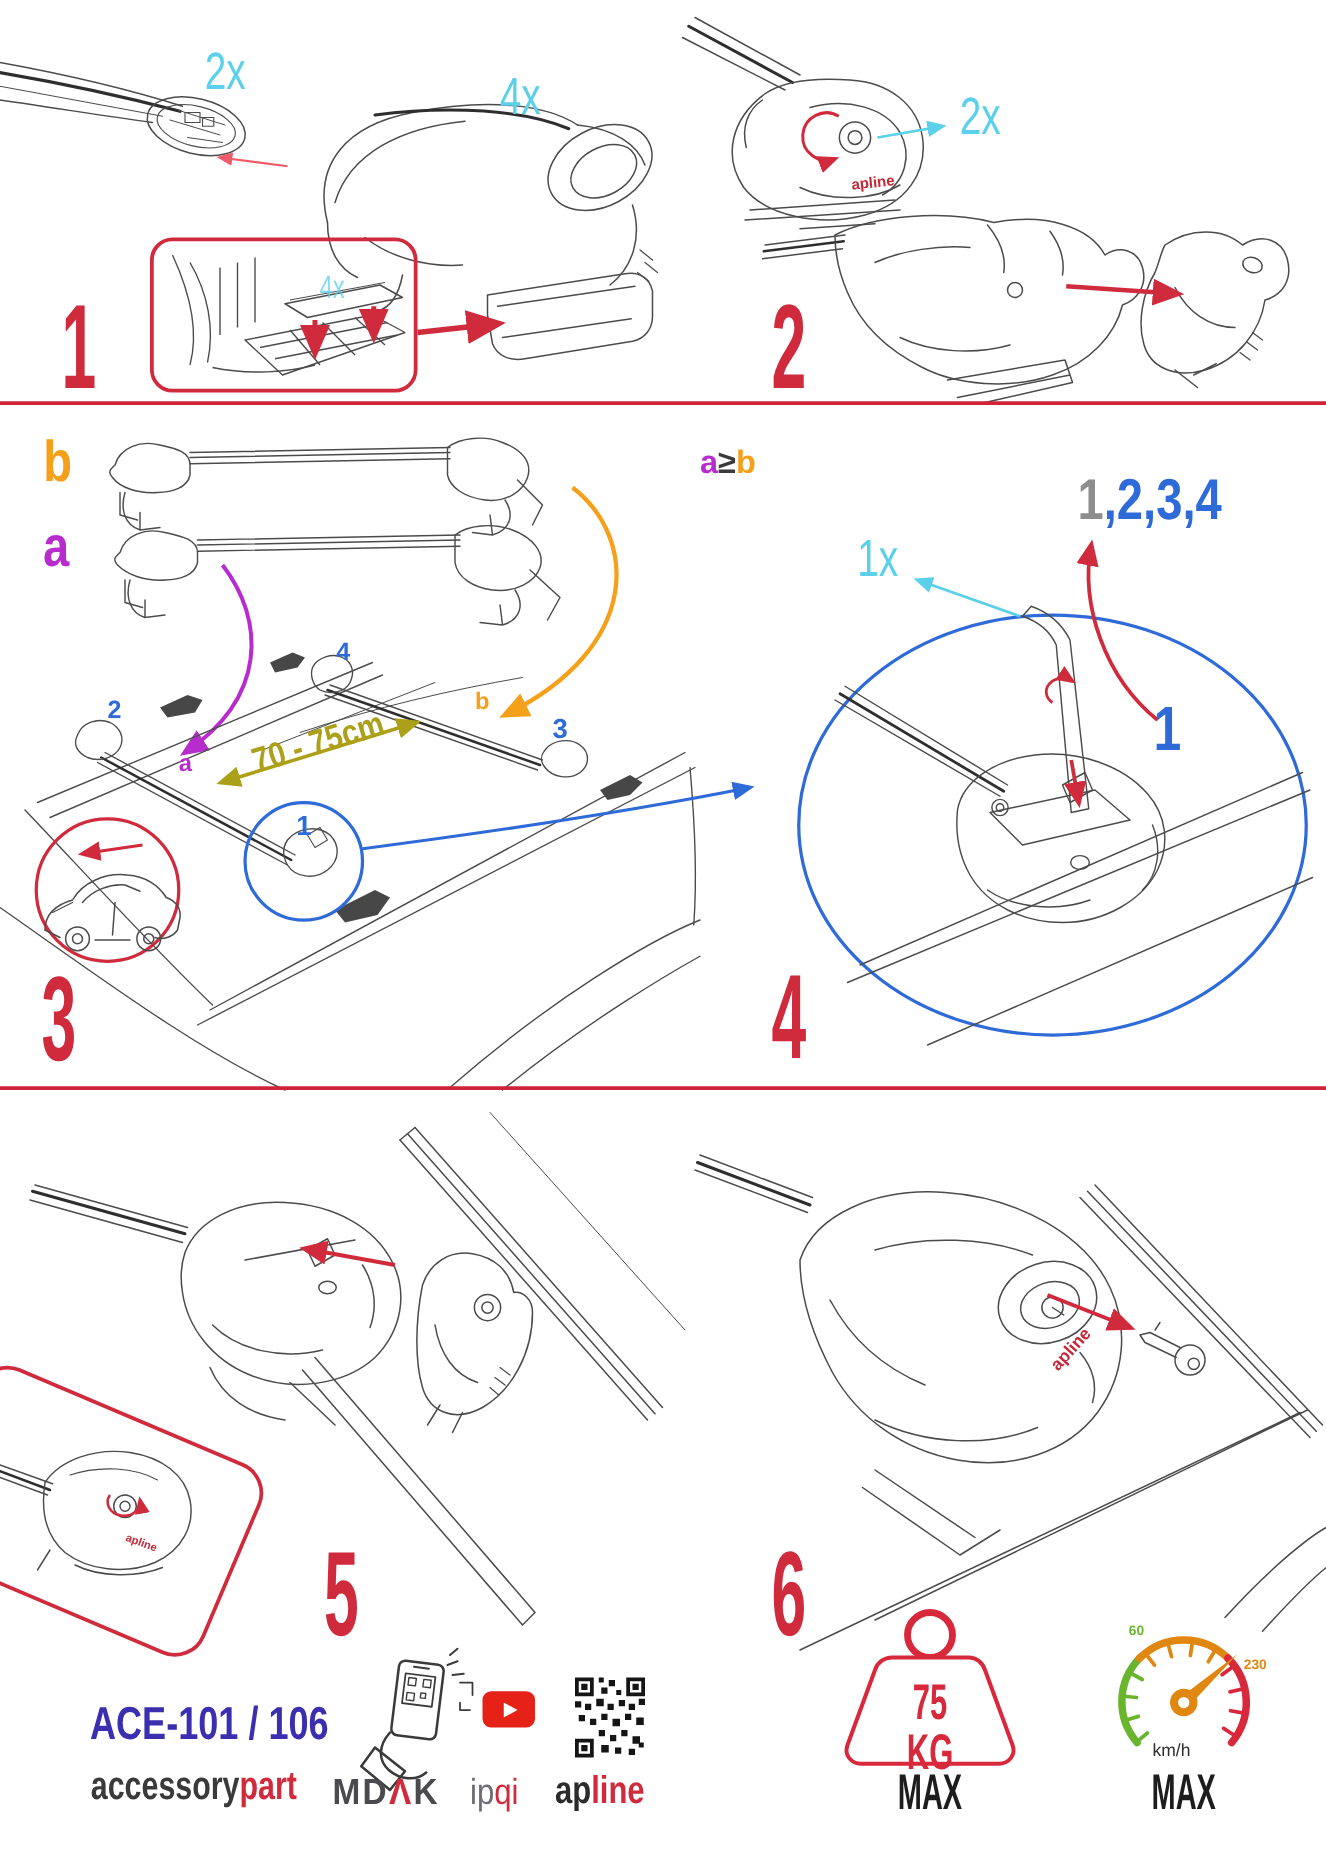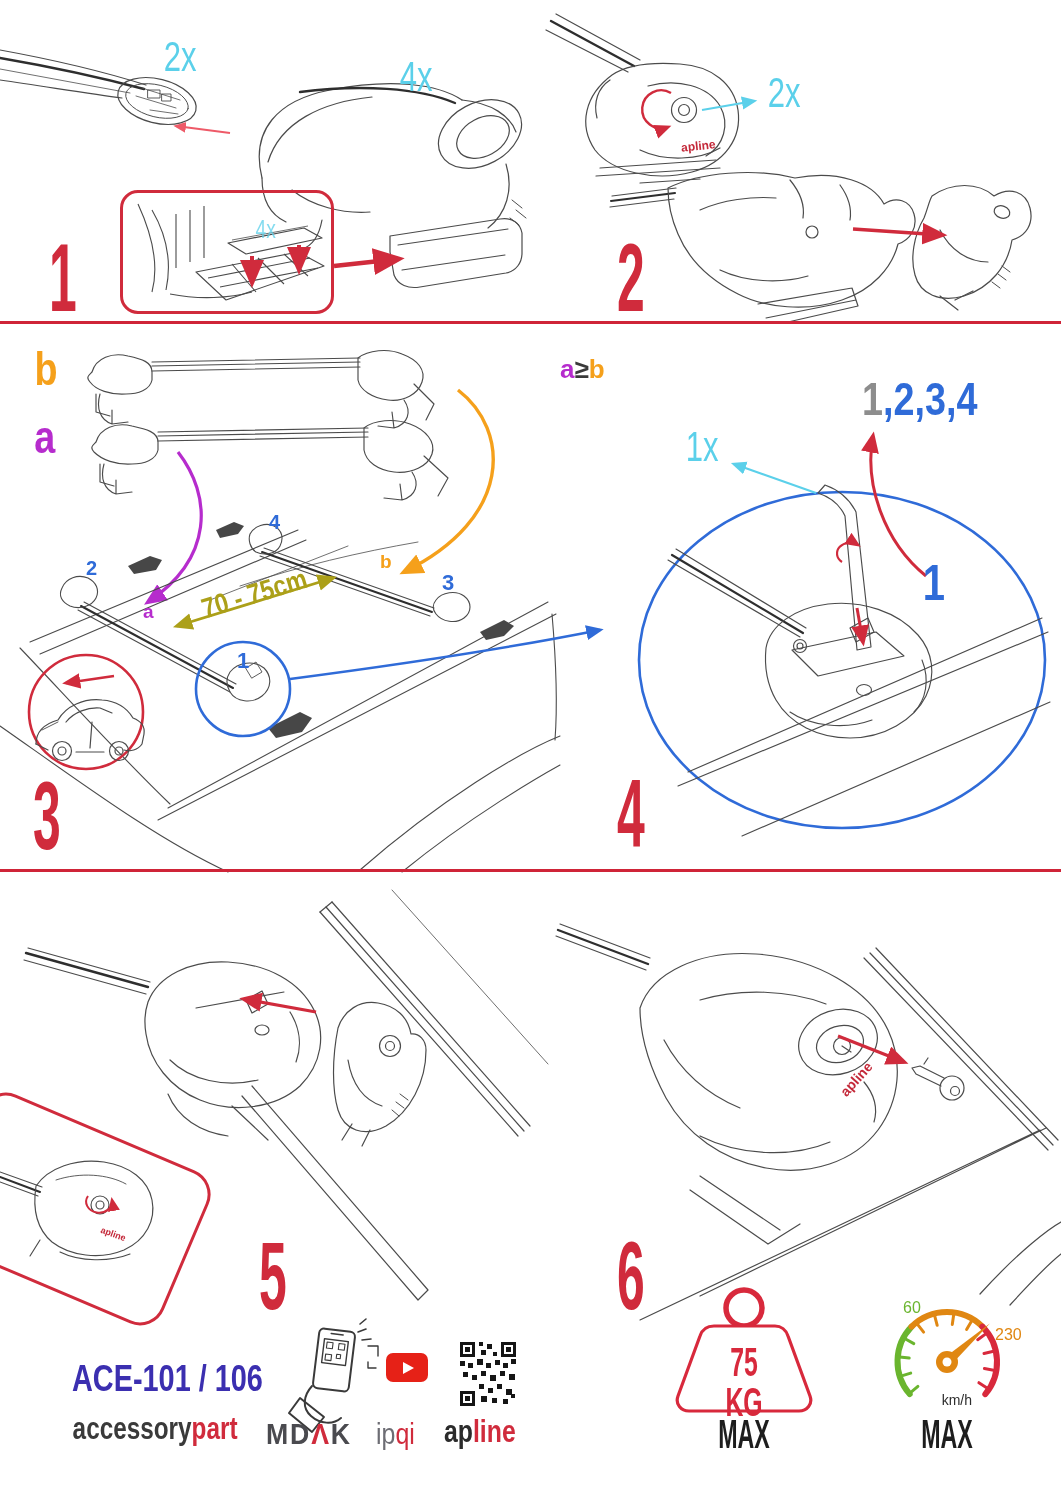--- a/index.html
+++ b/index.html
@@ -37,22 +37,22 @@
   .ipqi{position:absolute;left:376px;top:1420px;font-size:29px;font-weight:500;color:#6d6d74;
         line-height:1;transform:scaleX(.86);transform-origin:left center;}
   .apline{position:absolute;left:444px;top:1416px;font-size:31px;font-weight:600;color:#2b2b2b;
           line-height:1;transform:scaleX(.8);transform-origin:left center;}
   .red{color:#d02b3c;} .orange{color:#f5a01b;} .magenta{color:#b62ccd;} .blue{color:#2f6bd8;}
   .gray{color:#8d8d8d;} .dark{color:#3a3a3a;}
   .weightval{position:absolute;left:688px;top:1342px;width:112px;text-align:center;color:#d8293c;
              font-size:40px;font-weight:bold;line-height:1;transform:scaleX(.62);transform-origin:center;}
   .maxlabel{position:absolute;text-align:center;color:#1d1d1d;font-size:40px;font-weight:bold;
             line-height:1;transform:scaleX(.58);transform-origin:center;}
-  .speedtick{position:absolute;font-size:16px;font-weight:normal;line-height:1;}
-  .kmh{position:absolute;left:922px;top:1393px;width:50px;text-align:right;color:#2d2d2d;
+  .speedtick{position:absolute;font-size:11px;font-weight:bold;line-height:1;}
+  .kmh{position:absolute;left:922px;top:1393px;width:50px;text-align:left;color:#2d2d2d;
        font-size:14px;line-height:1;}
   
   .inset1{position:absolute;left:120px;top:190px;width:208px;height:118px;border:3px solid #d02b3c;
           border-radius:18px;}
   .inset5{position:absolute;left:-50px;top:1126px;width:240px;height:160px;border:3px solid #d02b3c;
           border-radius:26px;transform:rotate(23deg);}
   .yt{position:absolute;left:386px;top:1353px;width:42px;height:29px;background:#e62117;border-radius:7px;
       display:flex;align-items:center;justify-content:center;}
   .yt span{width:0;height:0;border-left:11px solid #fff;border-top:6.5px solid transparent;
            border-bottom:6.5px solid transparent;margin-left:2px;}

